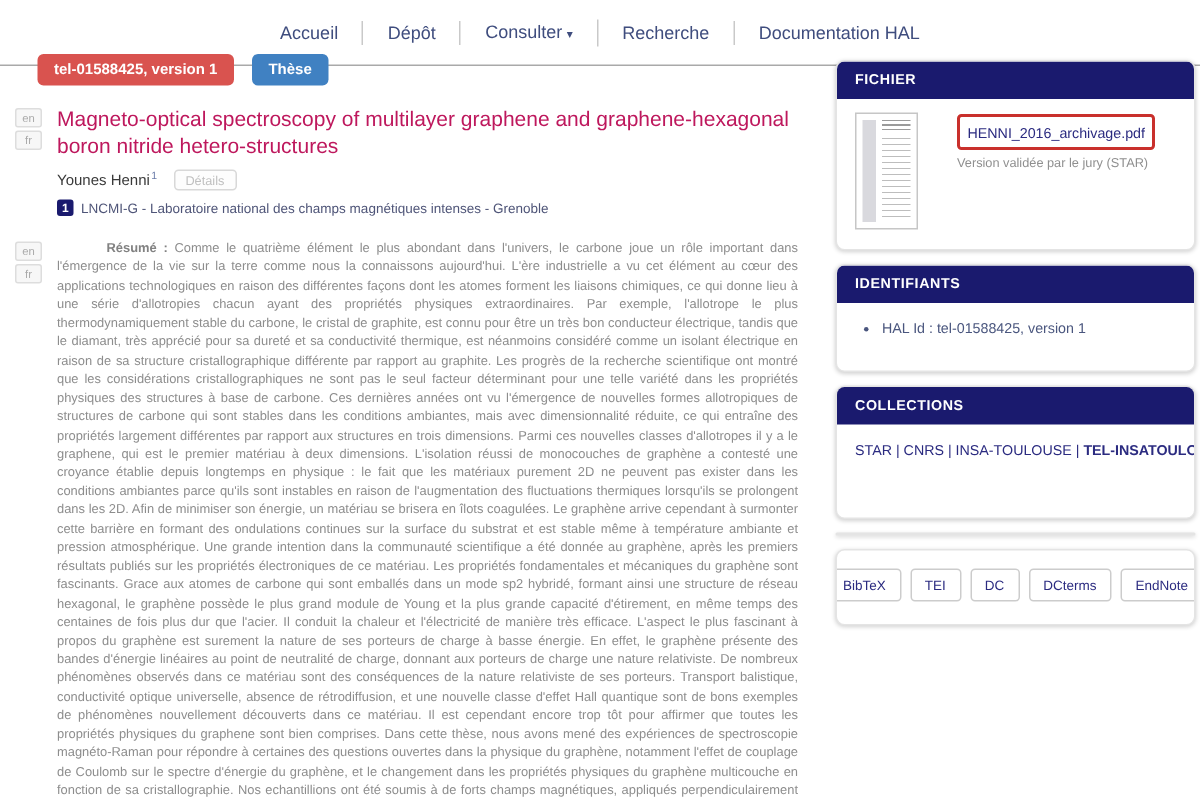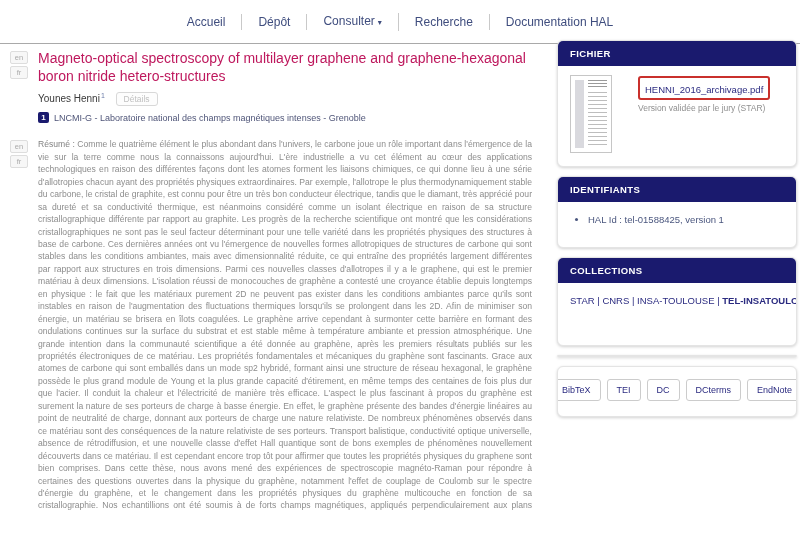--- a/index.html
+++ b/index.html
@@ -58,21 +58,21 @@
     font-weight: bold; display: inline-flex; align-items: center; justify-content: center;
     border-radius: 2px; padding: 0 1px;
   }
   .affil-text { font-size: 9px; color: #4f5578; }
 
   .abstract-wrap { position: relative; margin-top: 15px; padding-left: 28px; }
   .abstract {
     width: 494px; height: 373px; overflow: hidden;
     font-size: 8.6px; line-height: 12.45px; color: #8d8d8d; text-align: justify;
   }
-  .abstract-label { font-weight: normal; color: #828282; }
+  .abstract-label { font-weight: bold; color: #828282; margin-left: 33px; }
 
   
   .sidebar { position: absolute; left: 557px; top: 40px; width: 240px; }
   .panel {
     background: #fff; border: 1px solid #e4e4e4; border-radius: 6px;
     box-shadow: 0 1px 3px rgba(0,0,0,0.18); margin-bottom: 9px; overflow: hidden;
   }
   .panel-header {
     background: #1a1a6e; color: #fff; font-size: 9.5px; font-weight: bold;
     letter-spacing: 0.4px; padding: 7px 12px;
@@ -123,20 +123,24 @@
 <header class="topnav">
   <span class="nav-item">Accueil</span>
   <span class="nav-item">Dépôt</span>
   <span class="nav-item"><span>Consulter</span><span class="caret"></span></span>
   <span class="nav-item">Recherche</span>
   <span class="nav-item">Documentation HAL</span>
 </header>
 
 <div class="main">
 
+  <div class="badges-row">
+    <span class="badge badge-red">tel-01588425, version 1</span>
+    <span class="badge badge-blue">Thèse</span>
+  </div>
 
   <div class="title-wrap">
     <div class="lang-toggle">
       <div class="lang-tab">en</div>
       <div class="lang-tab">fr</div>
     </div>
     <h1 class="doc-title">Magneto-optical spectroscopy of multilayer graphene and graphene-hexagonal boron nitride hetero-structures</h1>
   </div>
 
   <div class="author-row">

